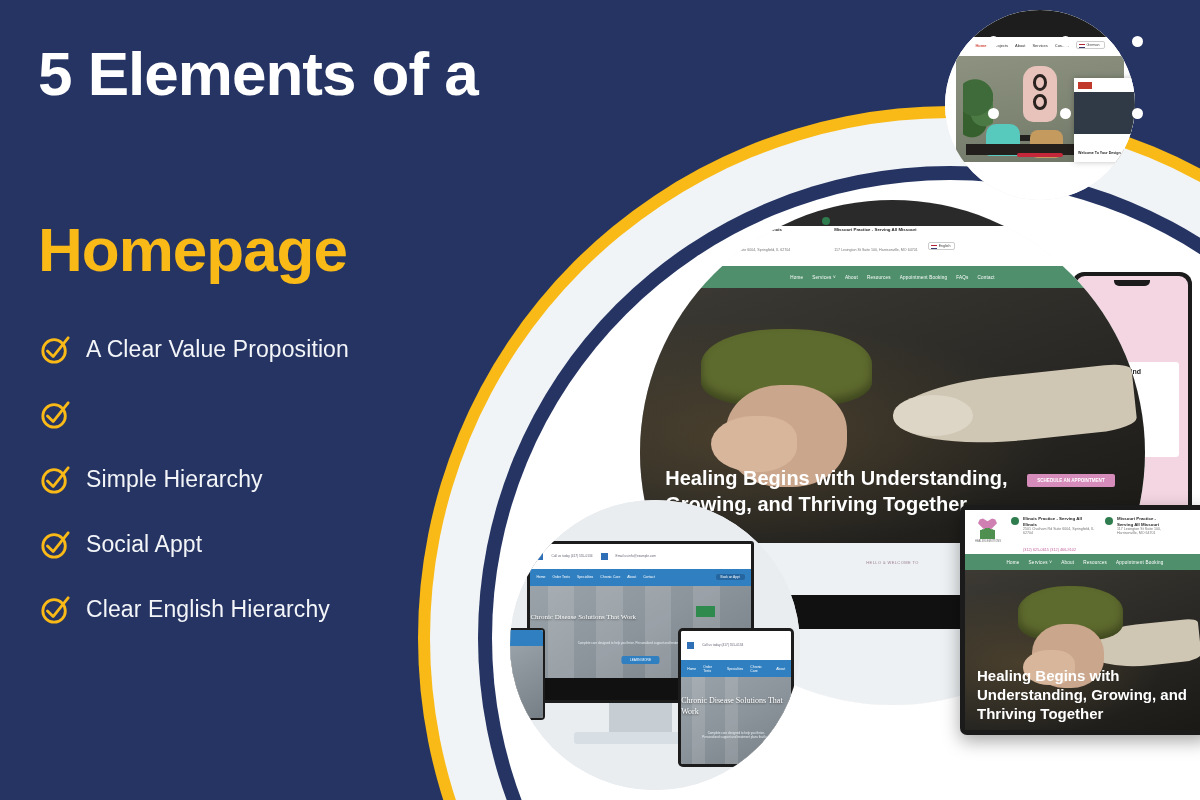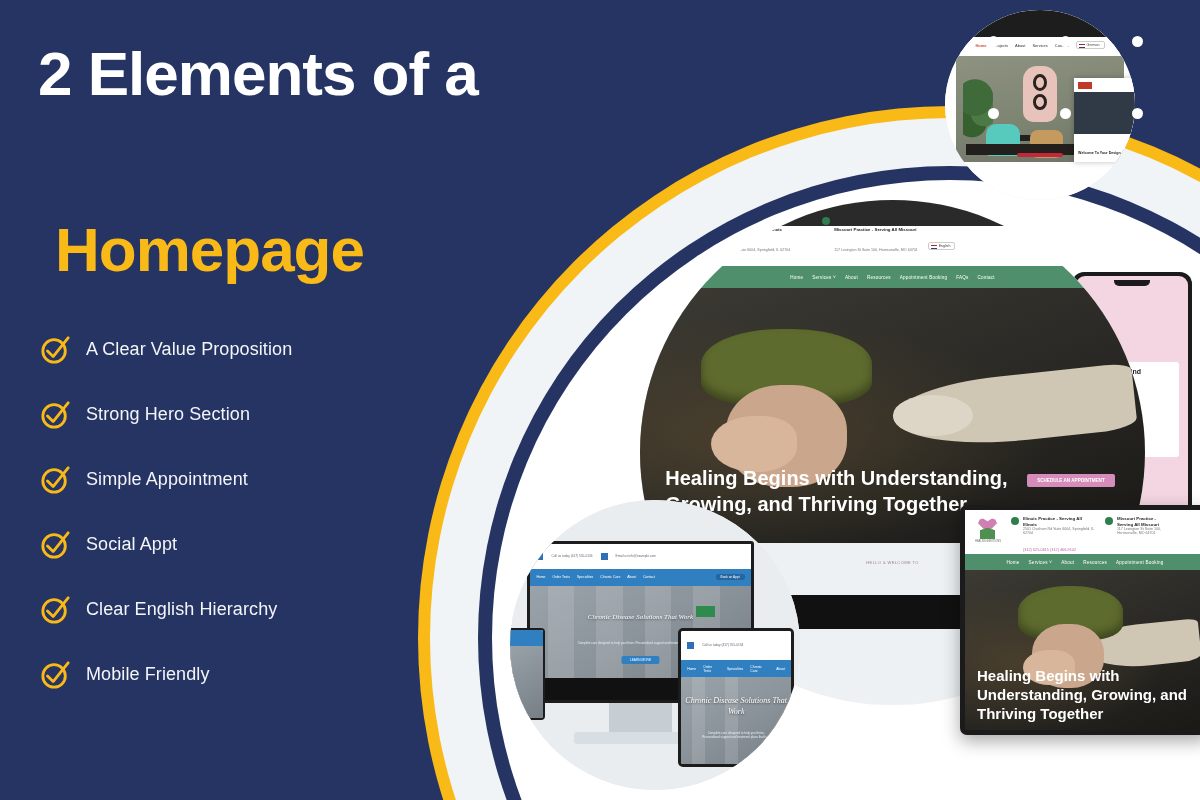--- a/index.html
+++ b/index.html
@@ -215,24 +215,23 @@
     margin-left:auto; background:#2566a0; padding:1px 5px; border-radius:2px; font-size:3.2px;
   }
   .cd-hero {
     position:absolute; left:0; right:0; top:27%; bottom:14%;
     background:linear-gradient(150deg,#9aa3a9 0%,#8b949b 50%,#767f86 100%);
     overflow:hidden;
   }
   .cd-door { position:absolute; top:0; bottom:0; width:12%; background:rgba(255,255,255,.13); }
   .cd-exit { position:absolute; right:16%; top:22%; width:9%; height:12%; background:#2f8a4e; }
   .cd-h1 {
-    position:absolute; left:0; right:0; top:30%; text-align:center;
+    position:absolute; left:0; right:0; top:30%; text-align:left;
     color:#fff; font-size:7px; line-height:1.35; font-family:"Liberation Serif", serif;
     text-shadow:0 1px 2px rgba(0,0,0,.5);
-    font-style:italic;
   }
   .cd-sub {
     position:absolute; left:16%; right:16%; top:60%; text-align:center;
     color:#e8eef2; font-size:3px; line-height:1.4;
   }
   .cd-cta {
     position:absolute; left:50%; transform:translateX(-50%); top:76%;
     background:#2f7fc1; color:#fff; font-size:3.2px; padding:2px 8px; border-radius:2px;
   }
   .cd-foot { position:absolute; left:0; right:0; bottom:0; height:14%; background:#111; }
@@ -301,29 +300,29 @@
     width:36px; height:6px; background:#1b1b1b; border-radius:0 0 5px 5px;
   }
 
   
   .left { position:absolute; left:0; top:0; width:640px; height:800px; z-index:30; }
   .headline {
     position:absolute; left:38px; top:30px; width:600px;
     font-size:62px; font-weight:bold; color:#ffffff; line-height:1.42;
     letter-spacing:-1px;
   }
-  .headline .accent { color:#f9b917;margin-left:17px; }
+  .headline .accent { color:#f9b917; }
   .checklist { position:absolute; left:40px; top:325px; width:560px; }
   .check-item {
     display:flex; align-items:center; gap:16px; height:49px; margin-bottom:16px;
   }
   .check-item:last-child { margin-bottom:0; }
   .check-icon { width:30px; height:30px; flex:none; display:block; }
   .check-label {
-    font-size:18px; color:#f3f5f8; letter-spacing:.1px; white-space:nowrap;
+    font-size:23px; color:#f3f5f8; letter-spacing:.1px; white-space:nowrap;
   }
 </style>
 </head>
 <body>
 
 <div class="canvas">
 
   <div class="arc-stage">
     <div class="arc arc-yellow"></div>
     <div class="arc arc-light"></div>
@@ -549,64 +548,56 @@
 
     <span class="dot" style="left:8px;  top:80px"></span>
     <span class="dot" style="left:80px; top:80px"></span>
     <span class="dot" style="left:152px;top:80px"></span>
 
   </div>
 
   <div class="left">
 
     <h1 class="headline">
-      <span>2 Elements of a</span><br>
+      <span>5 Elements of a</span><br>
       <br>
       <span class="accent">Homepage</span>
     </h1>
 
     <ul class="checklist" style="list-style:none">
       <li class="check-item">
         <svg class="check-icon" viewBox="0 0 32 32">
           <circle cx="15" cy="17" r="12" fill="none" stroke="#f9b917" stroke-width="3"></circle>
           <path d="M8 17 L14 23 L30 3" fill="none" stroke="#f9b917" stroke-width="3" stroke-linecap="round" stroke-linejoin="round"></path>
         </svg>
         <span class="check-label">A Clear Value Proposition</span>
       </li>
       <li class="check-item">
         <svg class="check-icon" viewBox="0 0 32 32">
           <circle cx="15" cy="17" r="12" fill="none" stroke="#f9b917" stroke-width="3"></circle>
           <path d="M8 17 L14 23 L30 3" fill="none" stroke="#f9b917" stroke-width="3" stroke-linecap="round" stroke-linejoin="round"></path>
         </svg>
-        <span class="check-label">Strong Hero Section</span>
       </li>
       <li class="check-item">
         <svg class="check-icon" viewBox="0 0 32 32">
           <circle cx="15" cy="17" r="12" fill="none" stroke="#f9b917" stroke-width="3"></circle>
           <path d="M8 17 L14 23 L30 3" fill="none" stroke="#f9b917" stroke-width="3" stroke-linecap="round" stroke-linejoin="round"></path>
         </svg>
-        <span class="check-label">Simple Appointment</span>
+        <span class="check-label">Simple Hierarchy</span>
       </li>
       <li class="check-item">
         <svg class="check-icon" viewBox="0 0 32 32">
           <circle cx="15" cy="17" r="12" fill="none" stroke="#f9b917" stroke-width="3"></circle>
           <path d="M8 17 L14 23 L30 3" fill="none" stroke="#f9b917" stroke-width="3" stroke-linecap="round" stroke-linejoin="round"></path>
         </svg>
         <span class="check-label">Social Appt</span>
       </li>
       <li class="check-item">
         <svg class="check-icon" viewBox="0 0 32 32">
           <circle cx="15" cy="17" r="12" fill="none" stroke="#f9b917" stroke-width="3"></circle>
           <path d="M8 17 L14 23 L30 3" fill="none" stroke="#f9b917" stroke-width="3" stroke-linecap="round" stroke-linejoin="round"></path>
         </svg>
         <span class="check-label">Clear English Hierarchy</span>
       </li>
-      <li class="check-item">
-        <svg class="check-icon" viewBox="0 0 32 32">
-          <circle cx="15" cy="17" r="12" fill="none" stroke="#f9b917" stroke-width="3"></circle>
-          <path d="M8 17 L14 23 L30 3" fill="none" stroke="#f9b917" stroke-width="3" stroke-linecap="round" stroke-linejoin="round"></path>
-        </svg>
-        <span class="check-label"> Mobile Friendly</span>
-      </li>
     </ul>
   </div>
 
 </div>
 
 </body></html>

